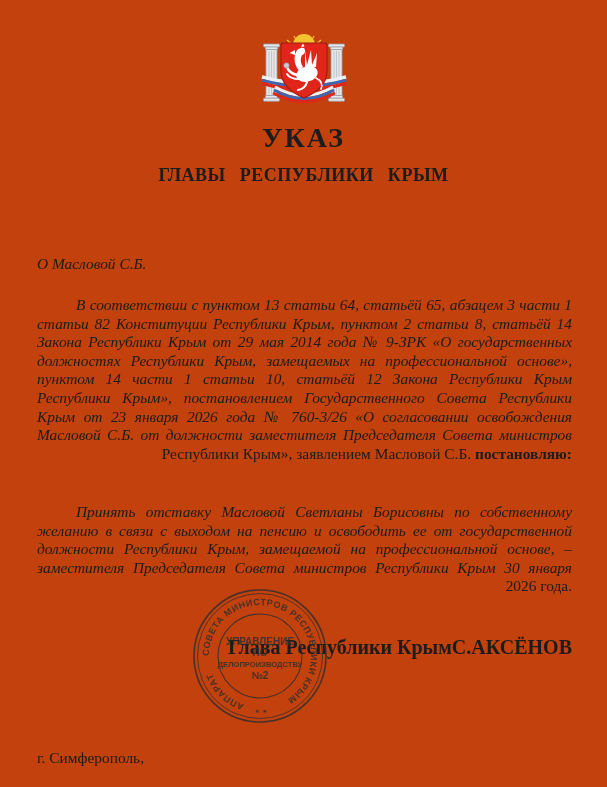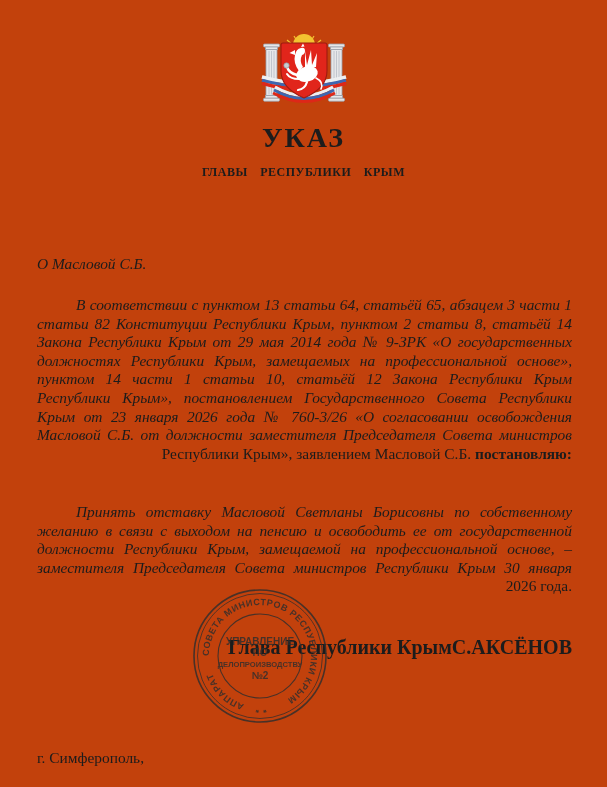--- a/index.html
+++ b/index.html
@@ -7,21 +7,21 @@
     position:relative;width:607px;height:787px;background:#c2410c;
     font-family:"Liberation Serif","DejaVu Serif",serif;color:#1c1c1c;overflow:hidden;
   }
   .emblem{position:absolute;top:34px;left:50%;transform:translateX(-50%);}
   .title{
     position:absolute;top:122px;left:0;width:100%;text-align:center;
     font-size:28px;font-weight:bold;letter-spacing:2px;
   }
   .subtitle{
     position:absolute;top:165px;left:0;width:100%;text-align:center;
-    font-size:12px;font-weight:bold;letter-spacing:.5px;word-spacing:9px;
+    font-size:18px;font-weight:bold;letter-spacing:.5px;word-spacing:9px;
   }
   .subject{position:absolute;left:37px;top:255px;font-style:italic;font-size:15.4px;}
   .para{position:absolute;left:37px;width:535px;font-size:15.4px;line-height:18.6px;}
   .p1{top:296px;} .p2{top:503px;}
   .jline{text-align:justify;text-align-last:justify;font-style:italic;}
   .para .lines > .jline:first-child{text-indent:39px;}
   .lastline{text-align:right;}
   .sig-row{
     position:absolute;left:37px;right:35px;top:636px;display:flex;
     justify-content:flex-end;font-weight:bold;font-size:20px;

